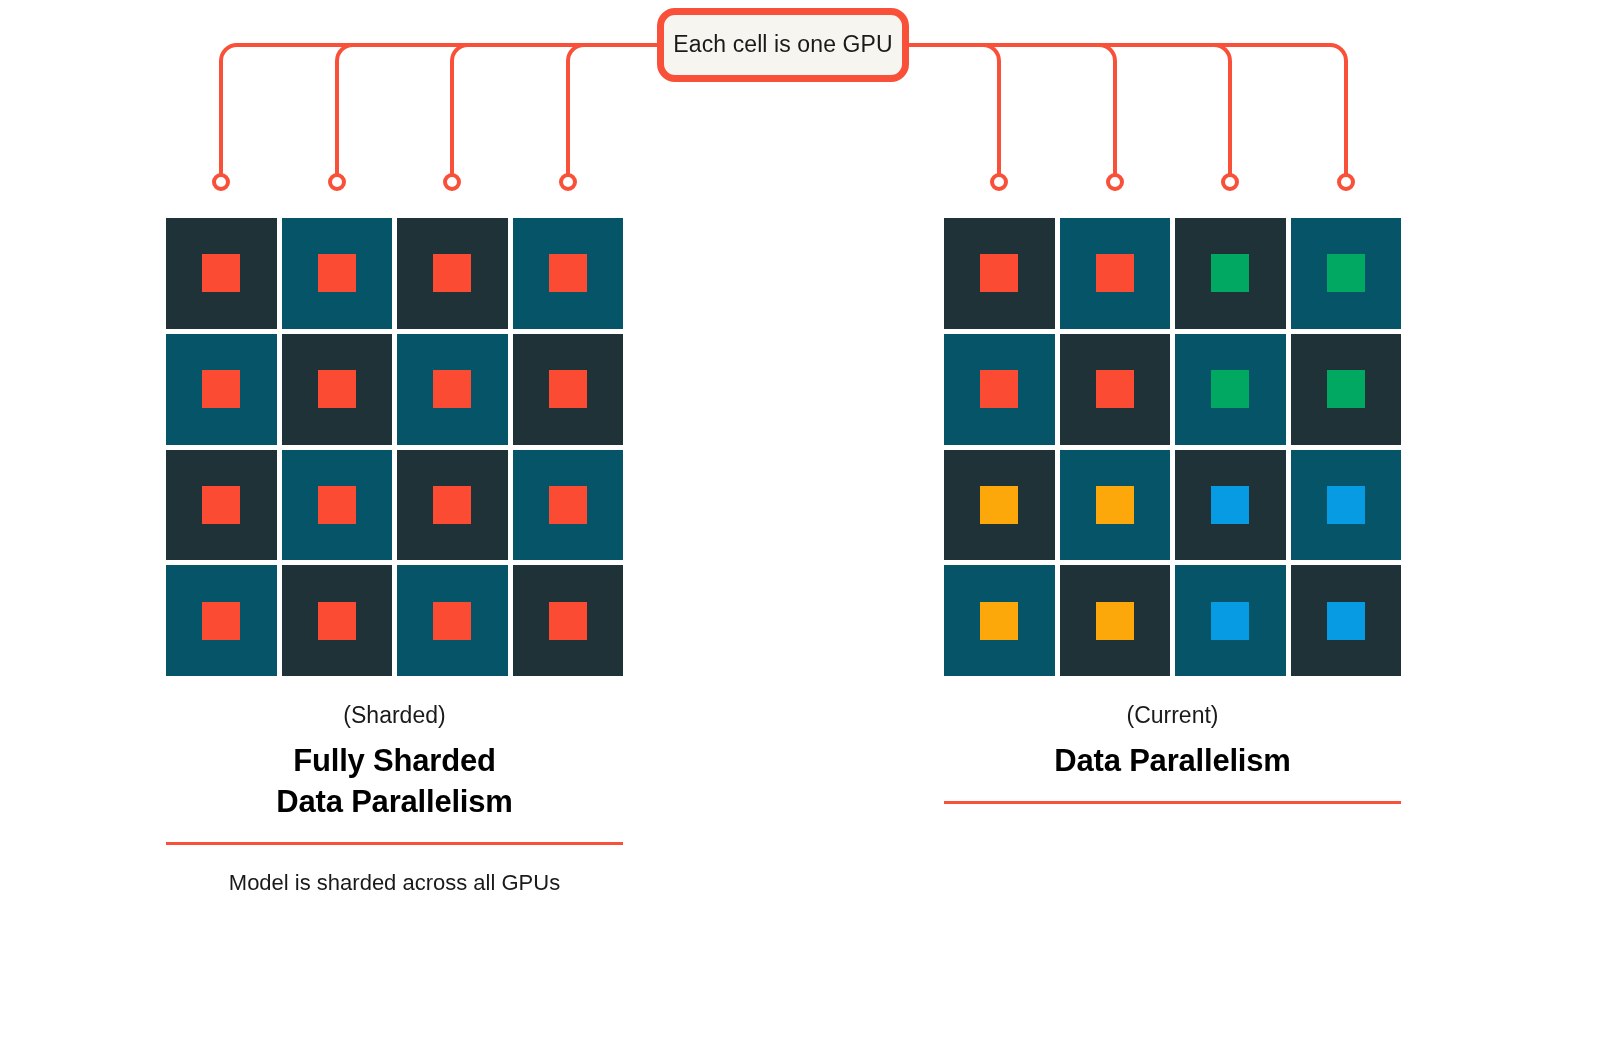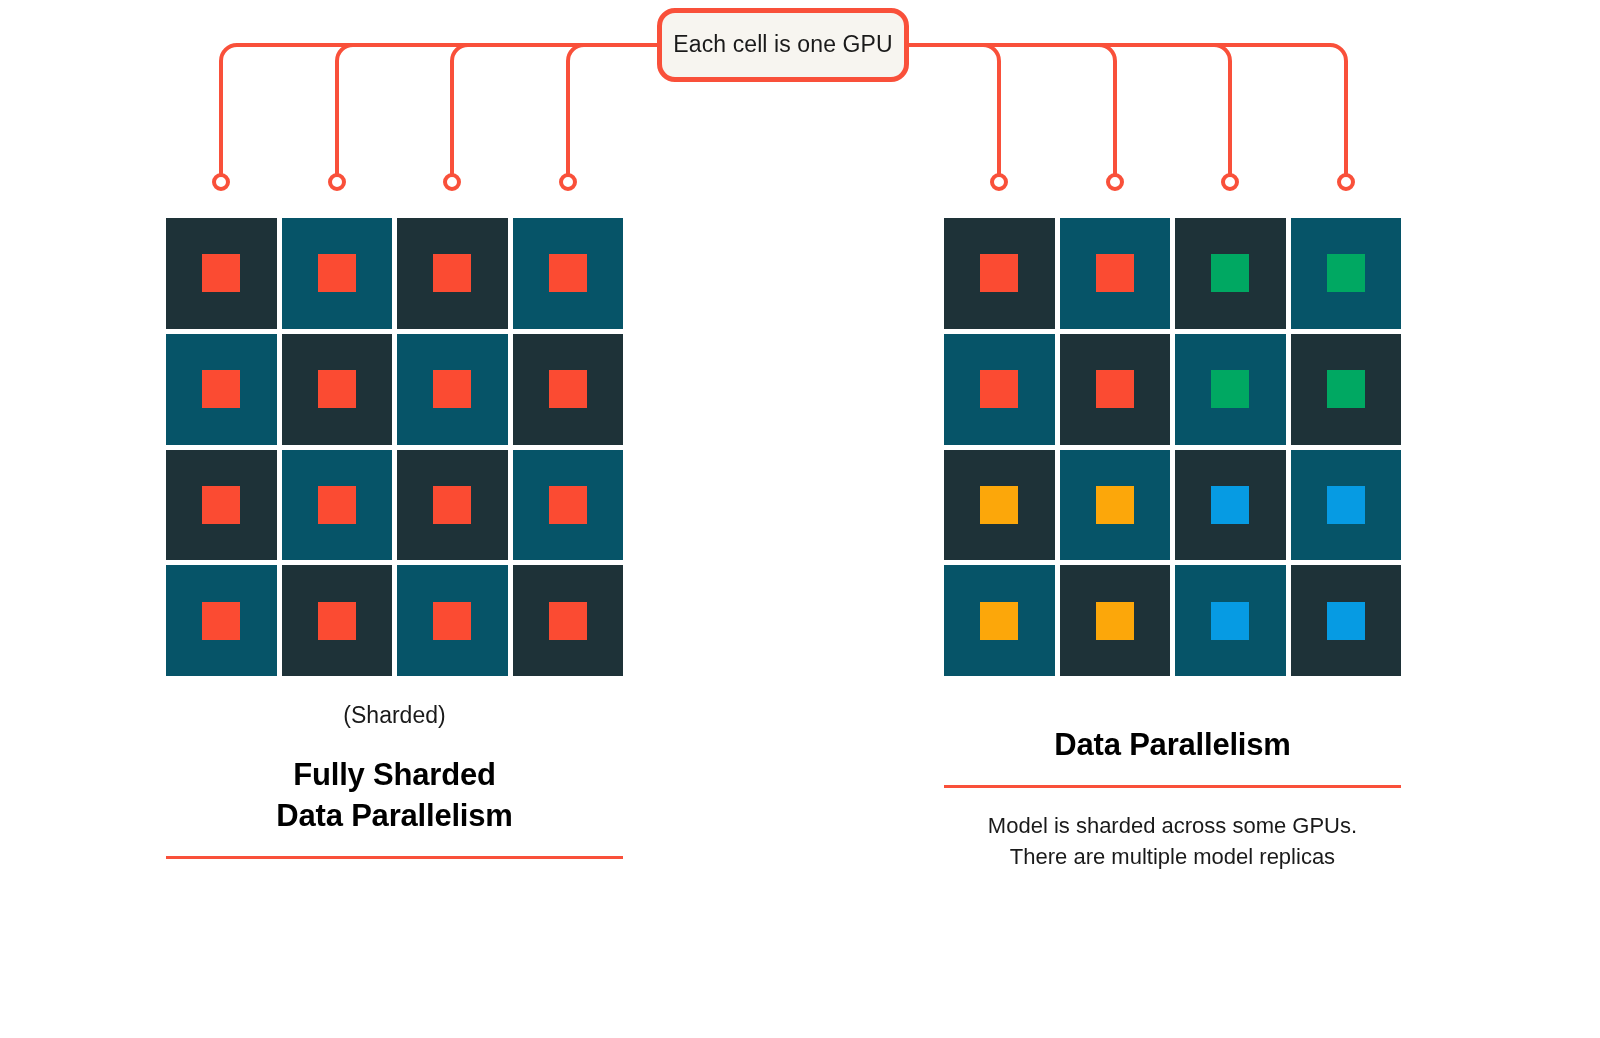--- a/index.html
+++ b/index.html
@@ -32,21 +32,21 @@
 
   
   #callout {
     position: absolute;
     left: 657px;
     top: 8px;
     width: 252px;
     height: 74px;
     box-sizing: border-box;
     background: #F7F5F0;
-    border: 5px solid #b91c1c;
+    border: 7px solid #b91c1c;
     border-radius: 18px;
     display: flex;
     align-items: center;
     justify-content: center;
     z-index: 5;
   }
   #callout .callout-text {
     font-size: 23px;
     line-height: 1.2;
     color: #1a1a1a;
@@ -97,21 +97,21 @@
     line-height: 30px;
     color: #1a1a1a;
     font-weight: 400;
   }
   .title {
     font-size: 31px;
     line-height: 41px;
     font-weight: 700;
     color: #000000;
     letter-spacing: -0.2px;
-    margin-top: 24px;
+    margin-top: 10px;
   }
   .rule {
     height: 3px;
     background: #F9503A;
     margin: 20px 0 0 0;
     width: 100%;
   }
   .desc {
     font-size: 22px;
     line-height: 31px;
@@ -254,26 +254,26 @@
       </div>
     </div>
 
   <div class="caption-block" id="caption-previous">
     <div class="kicker">(Sharded)</div>
     <div class="title">
       <div>Fully Sharded</div>
       <div>Data Parallelism</div>
     </div>
     <div class="rule" style="background: rgb(249, 80, 58);"></div>
+    <div class="desc">
+      <div>Model is sharded across all GPUs</div>
+    </div>
   </div>
 
   <div class="caption-block" id="caption-current">
+    <div class="kicker">(Current)</div>
     <div class="title">
       <div>Data Parallelism</div>
     </div>
     <div class="rule" style="background: rgb(249, 80, 58);"></div>
-    <div class="desc">
-      <div>Model is sharded across some GPUs.</div>
-      <div>There are multiple model replicas</div>
-    </div>
   </div>
 
 </div>
 
 </body></html>

